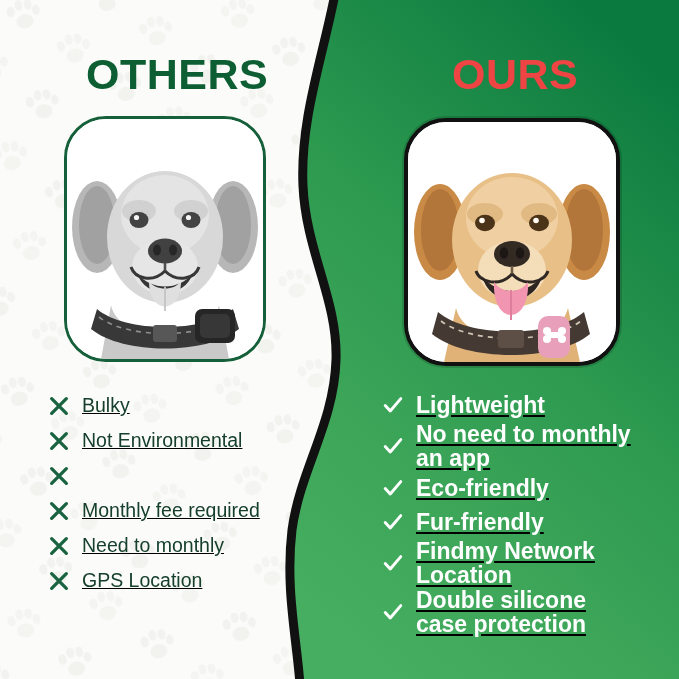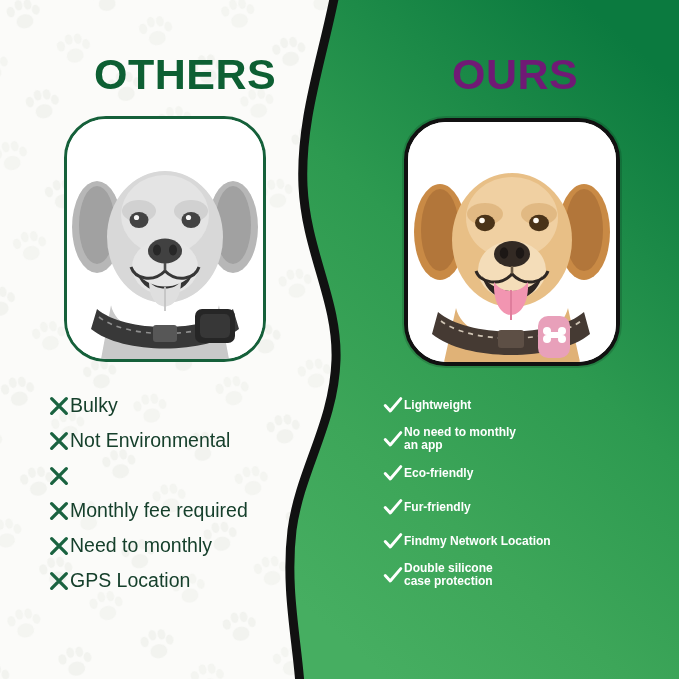--- a/index.html
+++ b/index.html
@@ -43,27 +43,26 @@
     position: absolute;
     font-weight: 700;
     letter-spacing: 0.5px;
     white-space: nowrap;
   }
   #heading-others {
     left: 86px;
     top: 50px;
     font-size: 43px;
     color: #0d5f33;
-    margin-left: 8px;
   }
   #heading-ours {
     left: 452px;
     top: 50px;
     font-size: 43px;
-    color: #701a75;
+    color: #ef4444;
   }
 
   
   .photo-frame {
     position: absolute;
     border-radius: 42px;
     overflow: hidden;
   }
   #frame-others {
     left: 64px;
@@ -88,38 +87,40 @@
   
   .list {
     position: absolute;
   }
   #list-others { left: 48px; top: 388px; width: 270px; }
   #list-ours   { left: 382px; top: 388px; width: 290px; }
 
   .list-item {
     display: flex;
     align-items: center;
+    gap: 12px;
+    text-decoration: underline;
   }
   #list-others .list-item { height: 35px; }
   #list-ours   .list-item { min-height: 34px; }
 
   .mark {
     flex: 0 0 auto;
     width: 22px;
     height: 22px;
     display: block;
   }
   .item-label {
     font-size: 19.5px;
     font-weight: 500;
     line-height: 1.06;
     white-space: pre-line;
   }
   #list-others .item-label { color: #16402c; }
-  #list-ours   .item-label { color: #ffffff; font-weight: 600; font-size: 12px; }
+  #list-ours   .item-label { color: #ffffff; font-weight: 600; font-size: 23px; }
 </style>
 </head>
 <body>
 
 <div id="canvas">
 
   <div class="bg-left"></div>
 
   <svg class="paw-pattern" viewBox="0 0 679 679" preserveAspectRatio="none">
     <defs>

